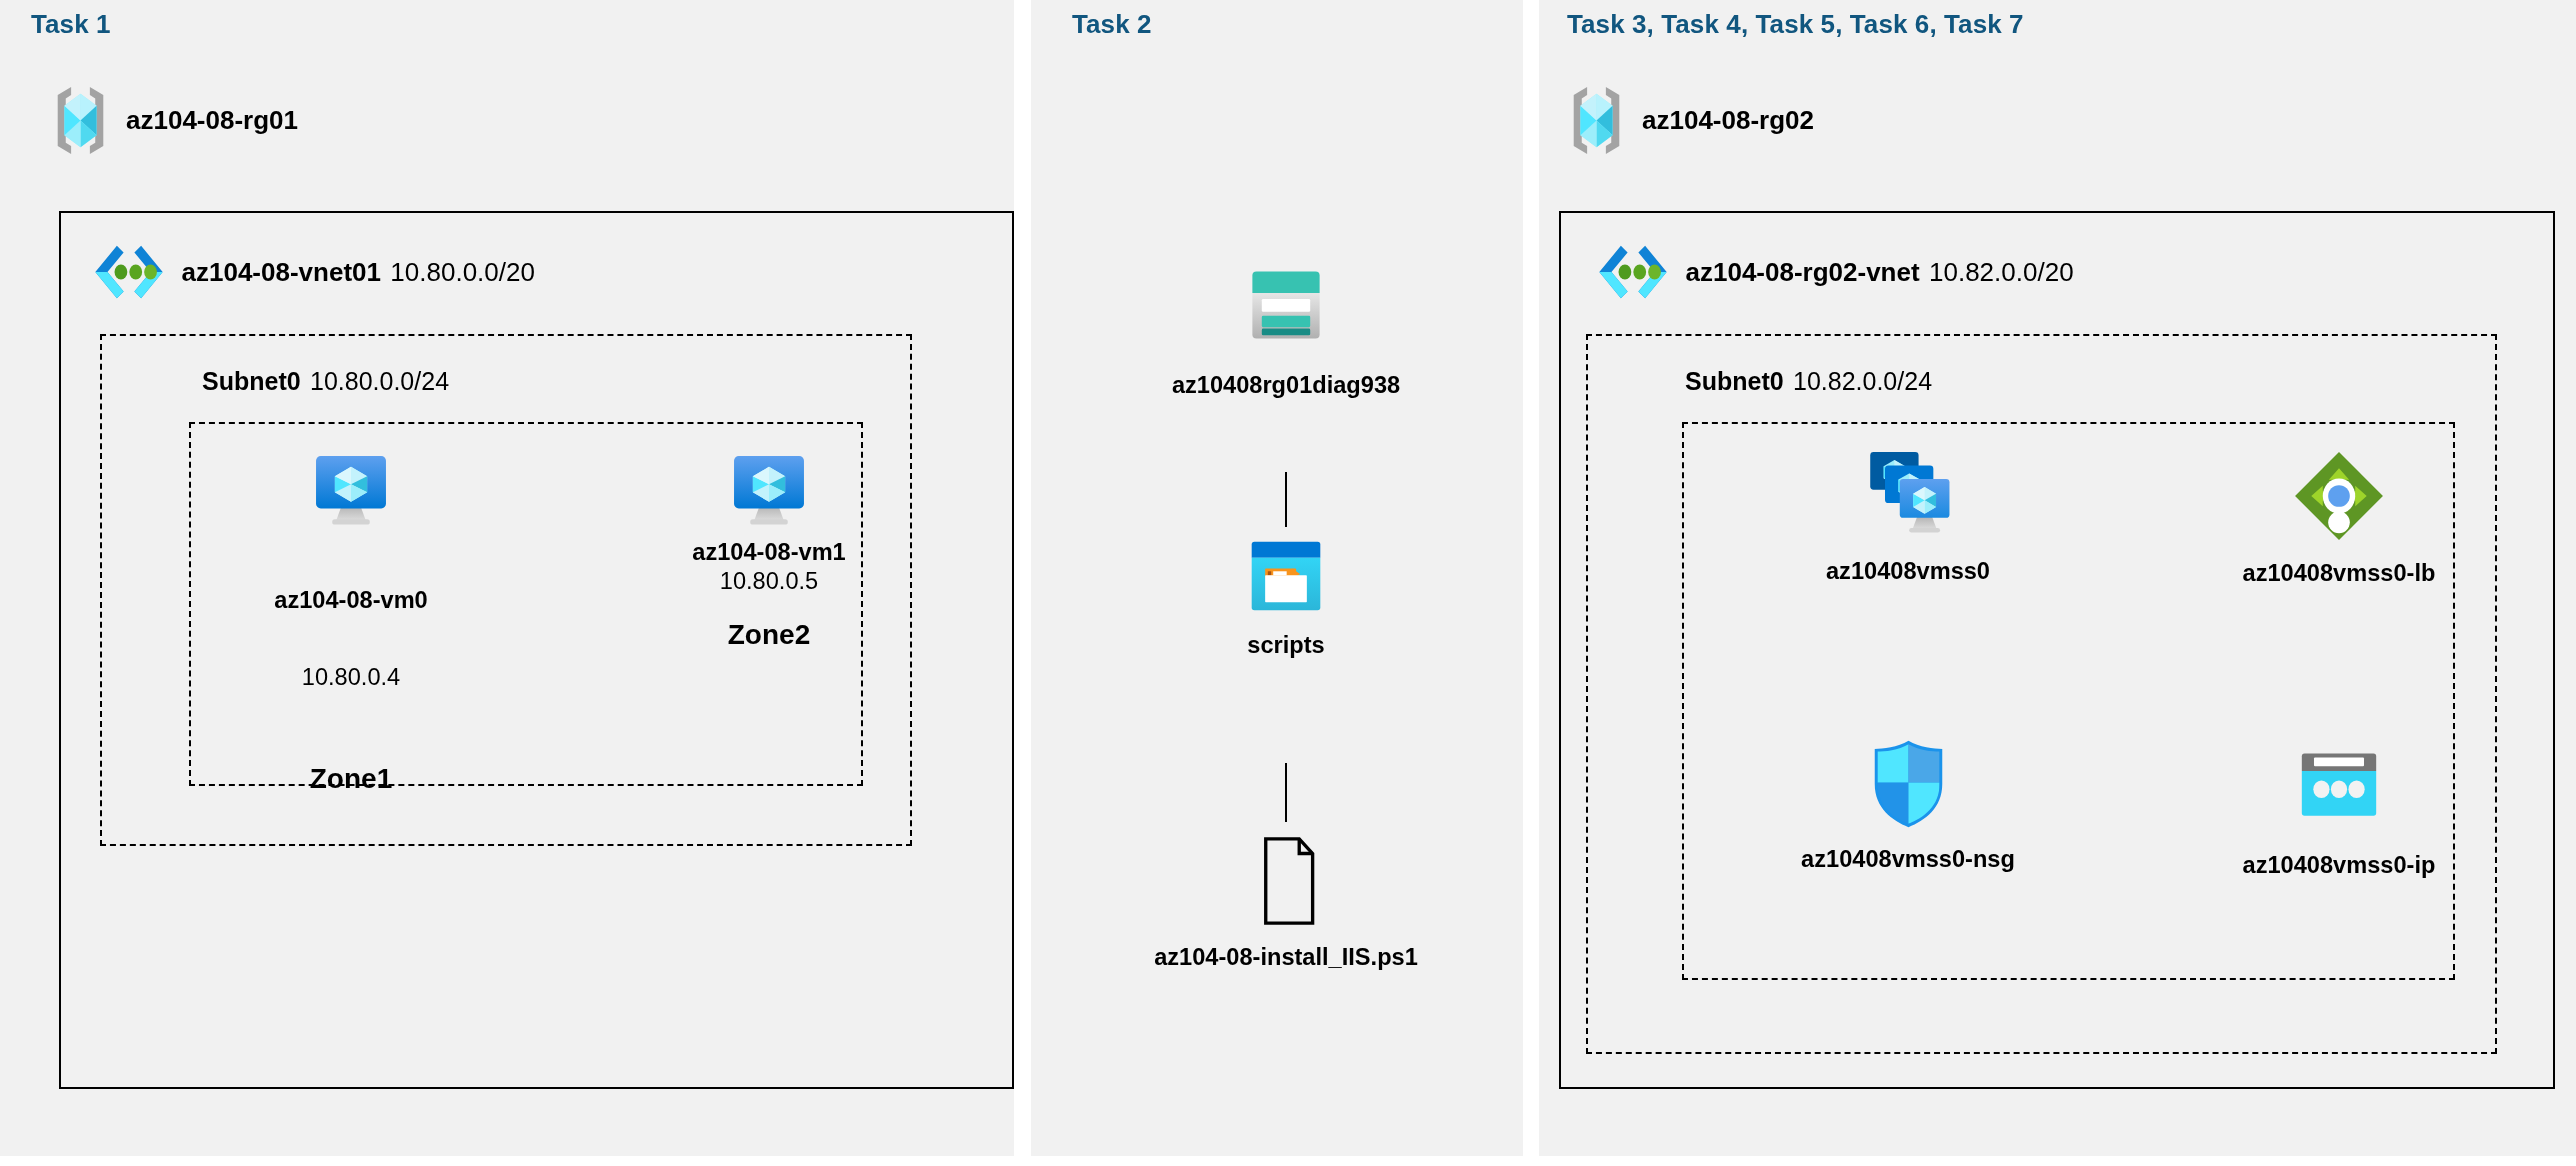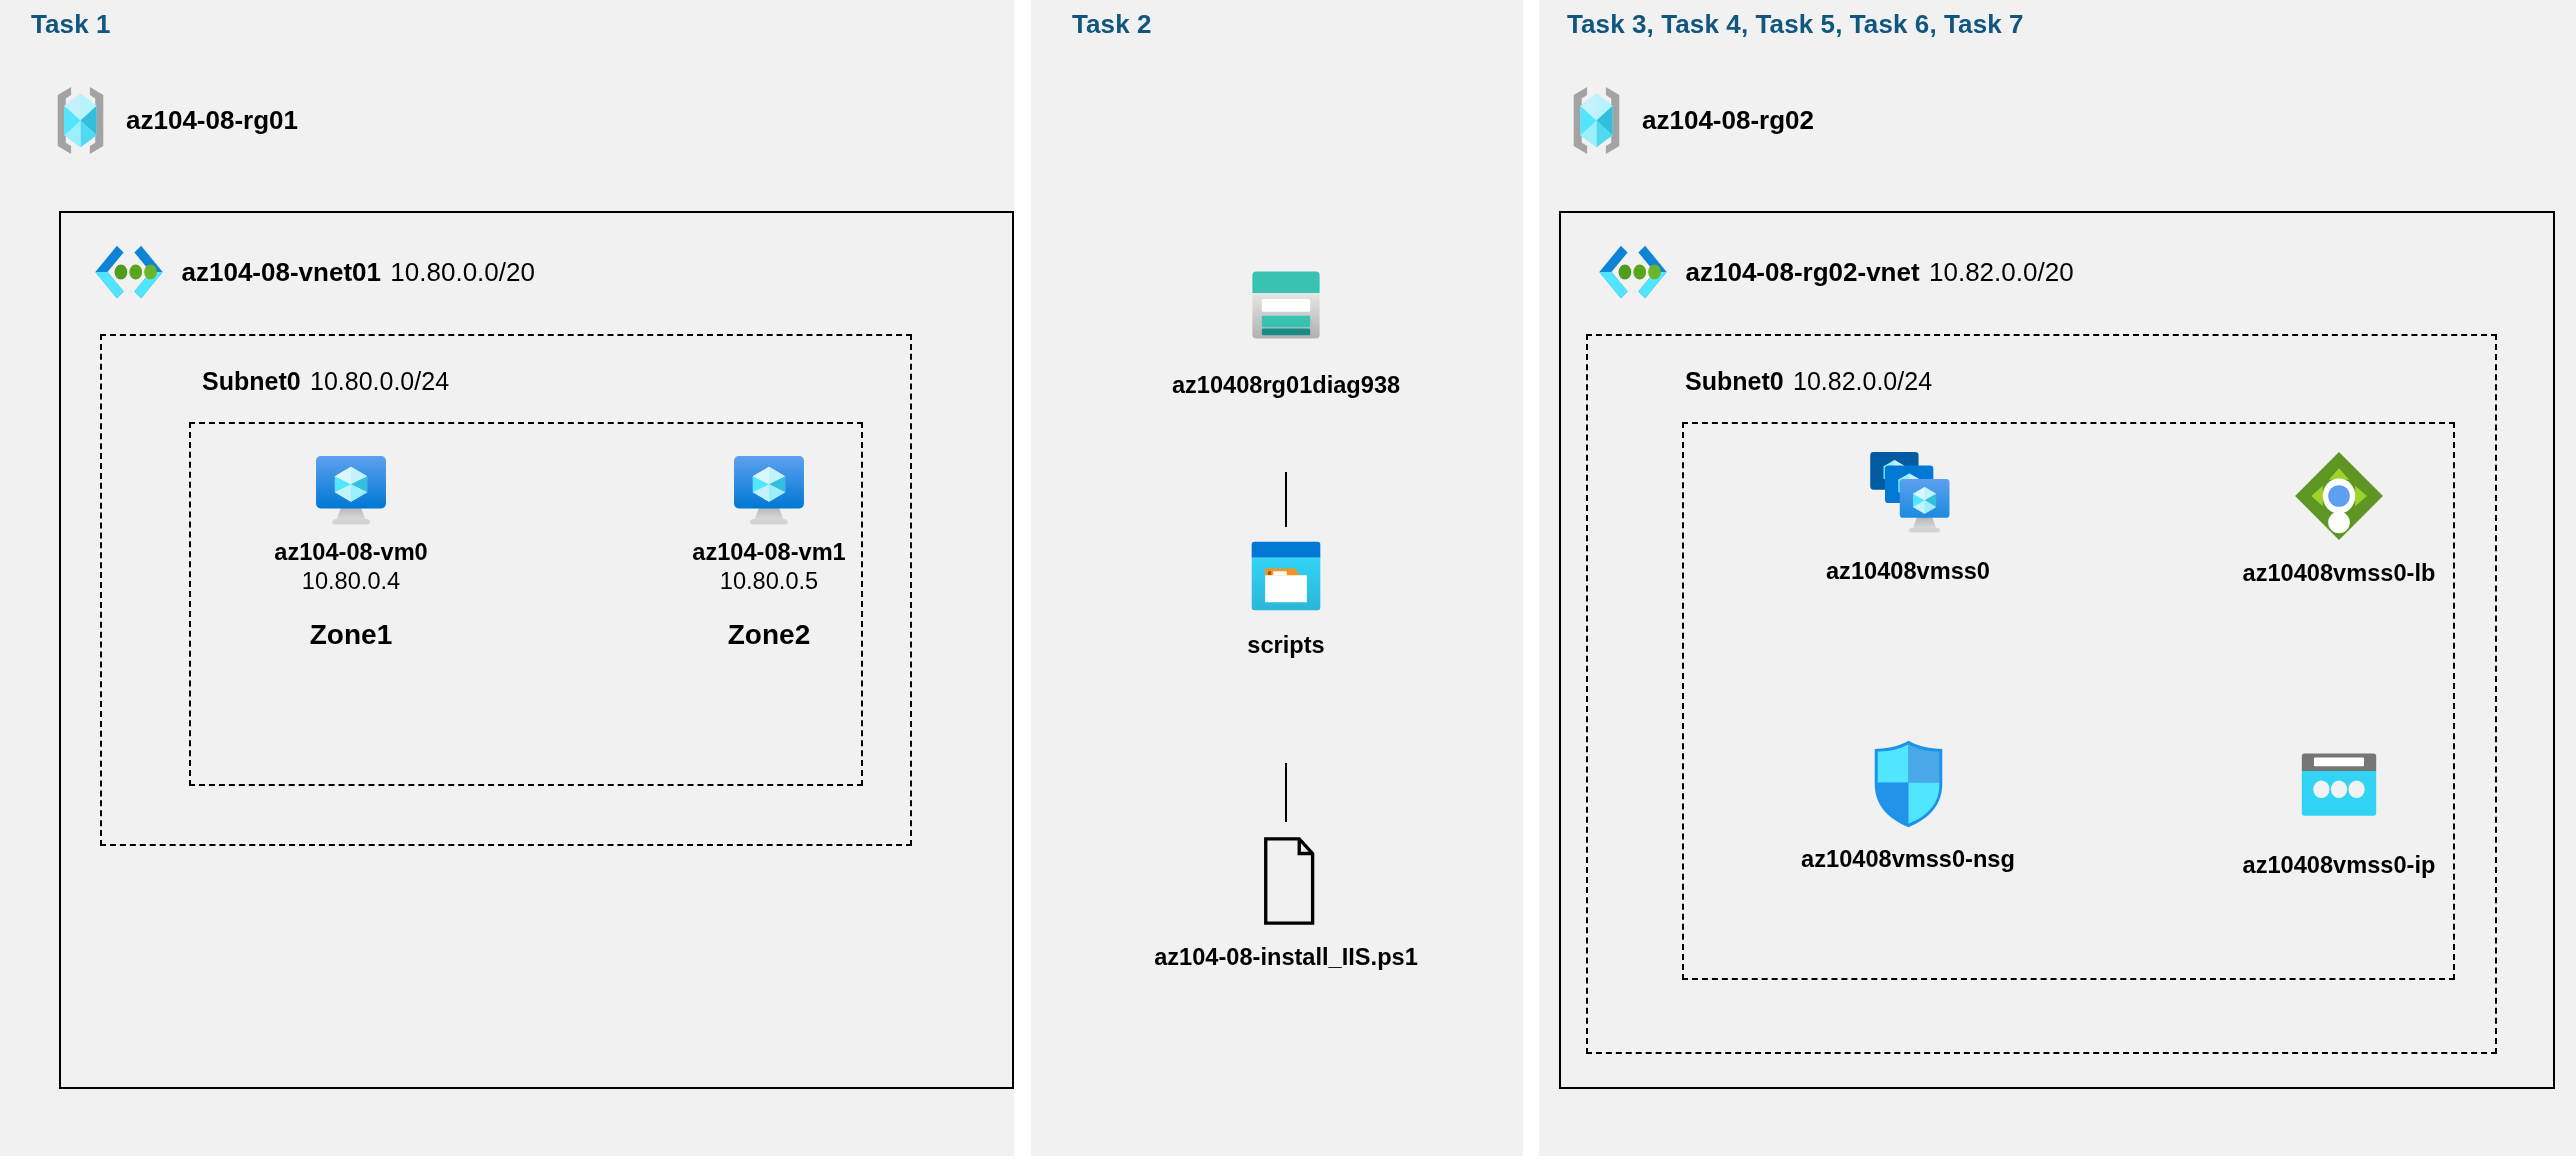--- a/index.html
+++ b/index.html
@@ -75,21 +75,21 @@
 </div>
 
 <div class="dash-box" style="left:100px;top:334px;width:812px;height:512px;"></div>
 
 <div class="subnet-label" style="left:202px;top:367px;">
   <b>Subnet0</b><span style="margin-left:9.4px;">10.80.0.0/24</span>
 </div>
 
 <div class="dash-box" style="left:189px;top:422px;width:674px;height:364px;"></div>
 
-<div class="node" style="left:270px;top:452px;width:162px;">
+<div class="node" style="left:270px;top:452px;width:162px;gap:48px;">
   <span>
     <svg width="78" height="78" viewBox="0 0 116 116">
       <defs>
         <linearGradient id="vmg0" x1="0" y1="0" x2="0" y2="1">
           <stop offset="0%" stop-color="#5ea0ef"></stop>
             <stop offset="100%" stop-color="#0078d4"></stop>
         </linearGradient>
         <linearGradient id="vms0" x1="0" y1="0" x2="0" y2="1">
           <stop offset="0%" stop-color="#b3b3b3"></stop>
             <stop offset="100%" stop-color="#dcdcdc"></stop>

